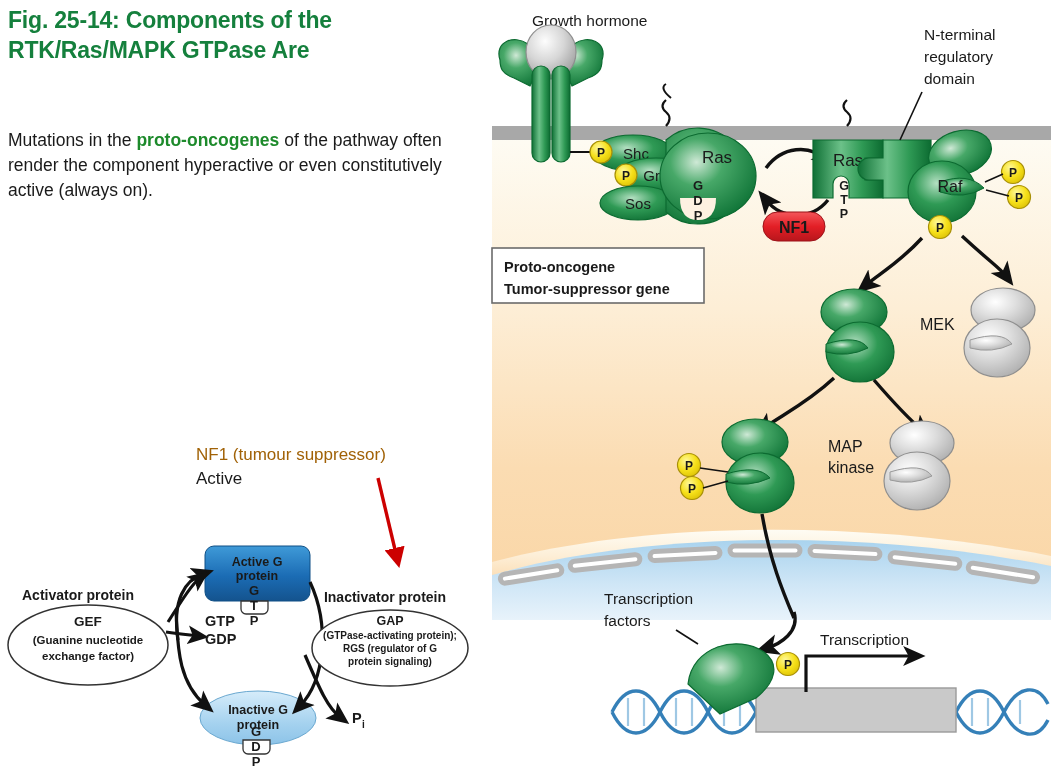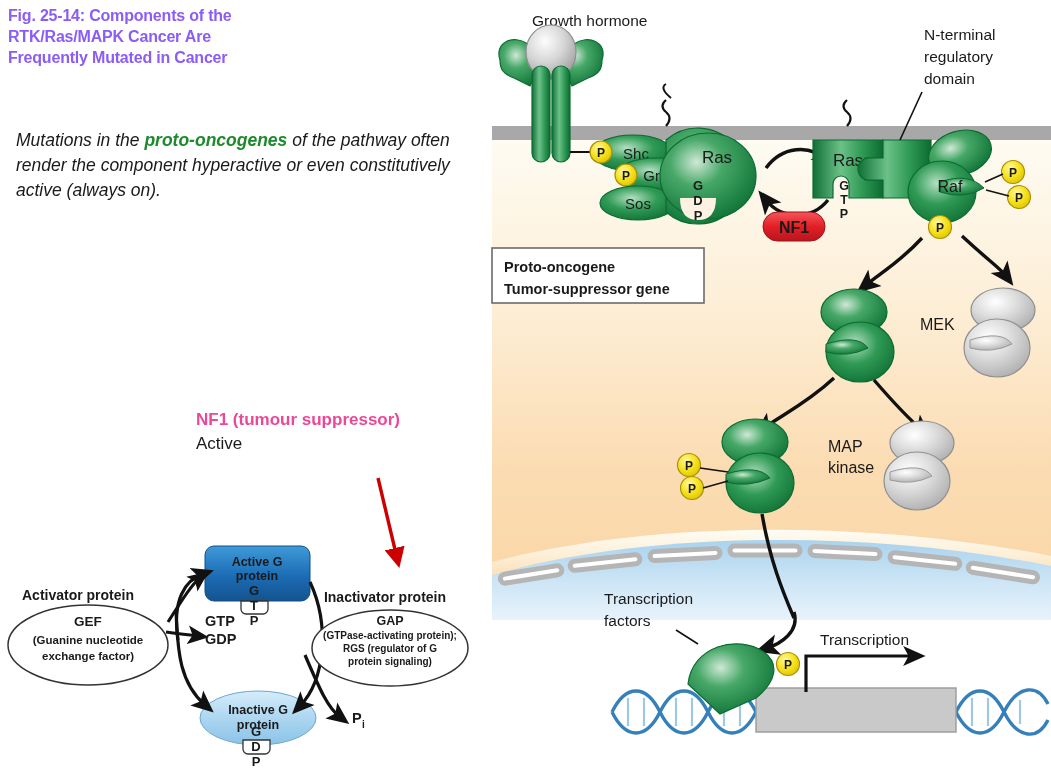--- a/index.html
+++ b/index.html
@@ -7,52 +7,51 @@
     width:1051px;height:779px;position:relative;overflow:hidden;
     background:#ffffff;
     font-family:"Liberation Sans", sans-serif;
     color:#111;
   }
   .abs{position:absolute;}
 
   
   #slide-title{
     left:8px;top:6px;width:440px;
-    font-size:16px;font-weight:bold;line-height:1.30;
-    letter-spacing:-0.2px;color:#8b5cf6;
+    font-size:23px;font-weight:bold;line-height:1.30;
+    letter-spacing:-0.2px;color:#15803d;
   }
   #slide-body{
-    left:16px;top:128px;width:440px;
-    font-size:17.5px;line-height:1.42;color:#1a1a1a;font-style:italic;
+    left:8px;top:128px;width:440px;
+    font-size:17.5px;line-height:1.42;color:#1a1a1a;
   }
   #slide-body .hl{color:#1d8a2b;font-weight:bold;}
 
   #nf1-note{
     left:196px;top:408px;width:260px;
     font-size:17px;line-height:1.40;color:#1a1a1a;
   }
-  #nf1-note .nf1-red{color:#ec4899;font-weight:bold;}
+  #nf1-note .nf1-red{color:#a16207;font-weight:normal;margin-top:35px;}
 
   
   #gcycle{left:0px;top:540px;width:470px;height:239px;}
 
   
   #right-panel{
     left:470px;top:0px;width:581px;height:779px;
   }
   svg{display:block;overflow:visible;}
   .lbl{font-family:"Liberation Sans",sans-serif;fill:#1a1a1a;}
 </style>
 </head>
 <body>
 
 <div class="abs" id="slide-title">
   <div>Fig. 25-14: Components of the</div>
-  <div>RTK/Ras/MAPK Cancer Are</div>
-  <div>Frequently Mutated in Cancer</div>
+  <div>RTK/Ras/MAPK GTPase Are</div>
 </div>
 
 <div class="abs" id="slide-body"><span>Mutations in the </span><span class="hl">proto-oncogenes</span><span> of the pathway often render the component hyperactive or even constitutively active (always on).</span></div>
 
 <div class="abs" id="nf1-note">
   <div class="nf1-red">NF1 (tumour suppressor)</div>
   <div>Active</div>
 </div>
 
 <svg class="abs" style="left:360px;top:470px;" width="60" height="110">

